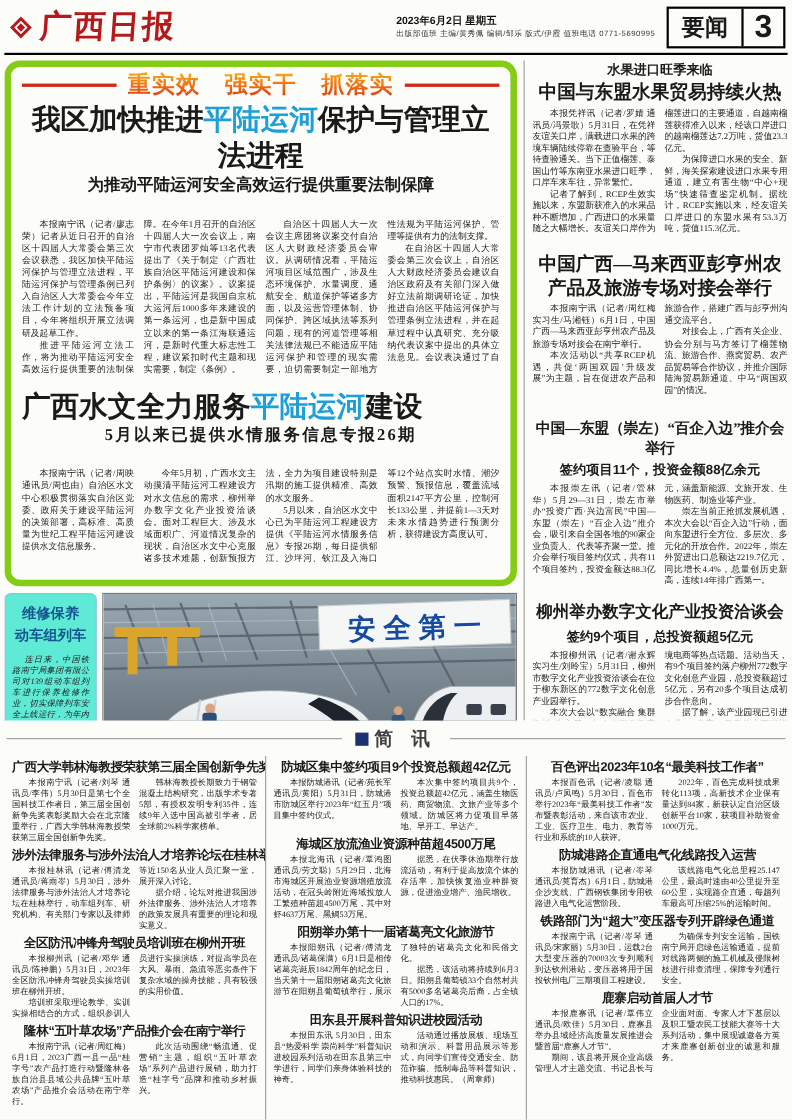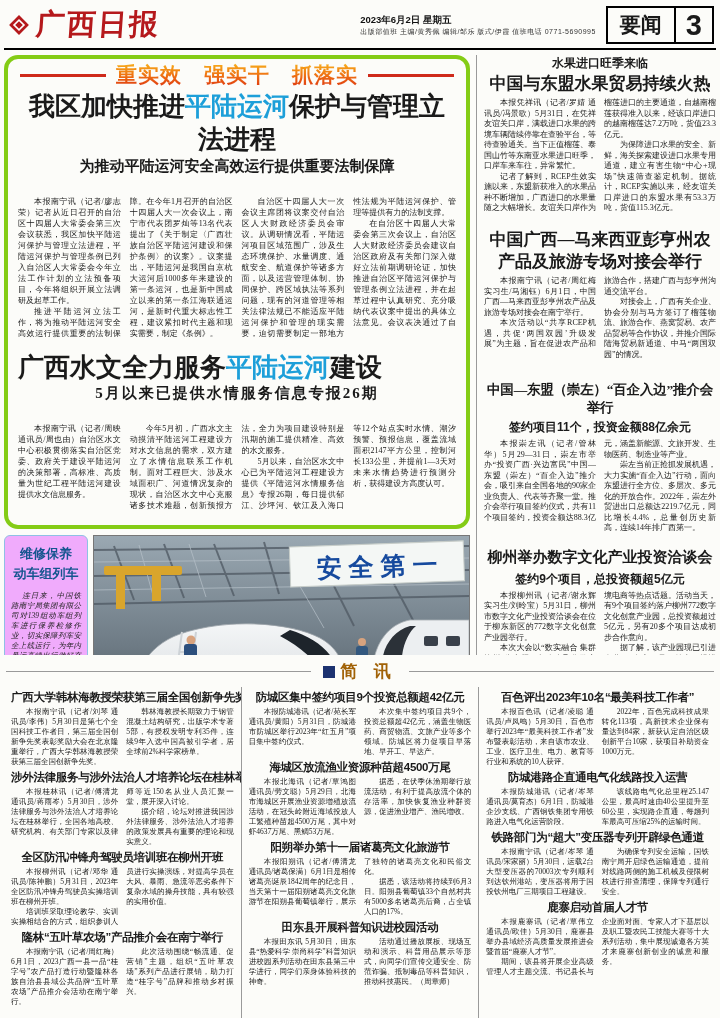--- a/index.html
+++ b/index.html
@@ -15,42 +15,42 @@
   .credits-line{font-size:7px;color:#333;font-family:"Liberation Sans","DejaVu Sans",sans-serif;letter-spacing:.5px;}
   .section-box{display:flex;align-items:stretch;border:2px solid #000;}
   .section-label{font-size:21px;font-weight:900;padding:3px 12px;border-right:2px solid #000;
                  font-family:"Liberation Sans","DejaVu Sans",sans-serif;}
   .page-num{font-size:29px;font-weight:900;padding:0 10px;display:flex;align-items:center;
             font-family:"Liberation Sans","DejaVu Sans",sans-serif;}
   
   .content{display:flex;height:600px;overflow:hidden;padding-top:5px;}
   .left-col{width:466px;flex:none;}
   .right-col{flex:1;border-left:1px solid #9a9a9a;margin-left:6px;padding-left:7px;overflow:hidden;}
-  .gold-box{border:4px solid #84cc16;border-radius:14px;padding:4px 10px 6px;}
+  .gold-box{border:6px solid #84cc16;border-radius:14px;padding:4px 10px 6px;}
   .top-banner{display:flex;align-items:center;justify-content:center;gap:10px;height:24px;}
   .top-banner .dash{width:86px;height:3px;background:#cf2a1b;flex:none;}
   .banner-text{font-size:21px;font-weight:900;font-family:"Liberation Sans","DejaVu Sans",sans-serif;
                background:linear-gradient(180deg,#f8b31c 5%,#ef7313 50%,#dd3410 95%);
                -webkit-background-clip:text;background-clip:text;color:transparent;letter-spacing:1px;}
   h1.lead-title{margin:3px 0 2px;text-align:center;font-size:26px;font-weight:900;letter-spacing:0;
                 font-family:"Liberation Sans","DejaVu Sans",sans-serif;line-height:1.25;}
   .hl{color:#1d9fd9;}
   .lead-sub{margin:1px 0 4px;text-align:center;font-size:15px;font-weight:bold;}
   .body{font-size:8px;line-height:11px;text-align:justify;overflow:hidden;}
   .body .para{margin:0;text-indent:2em;}
   .cols4{column-count:4;column-gap:9px;margin-top:20px;}
   .cols2{column-count:2;column-gap:8px;}
   .lead-body{height:150px;}
   h2.hydro-title{margin:6px 0 1px;font-size:26px;font-weight:900;line-height:1.2;
                  font-family:"Liberation Serif","DejaVu Serif",serif;}
   .hydro-sub{margin:0 0 4px;text-align:center;font-size:15px;font-weight:bold;letter-spacing:2px;}
   .hydro-body{height:96px;}
   
   .photo-row{display:flex;gap:5px;margin-top:6px;height:200px;}
-  .caption-box{width:84px;flex:none;background:#f0abfc;border:1px solid #8fc0e4;border-radius:6px;
+  .caption-box{width:84px;flex:none;background:#5eead4;border:1px solid #8fc0e4;border-radius:6px;
                padding:8px 6px;box-sizing:border-box;}
   .cap-title{font-size:13px;font-weight:900;color:#15558f;text-align:center;line-height:1.5;
              font-family:"Liberation Sans","DejaVu Sans",sans-serif;}
   .cap-text{font-size:7.5px;line-height:10px;font-style:italic;color:#222;text-align:justify;margin-top:8px;text-indent:1.5em;}
   .cap-credit{font-size:7.5px;font-style:italic;text-align:left;margin-top:4px;color:#222;}
   .photo-frame{flex:1;border:1px solid #777;overflow:hidden;}
   
   .r-article{margin-bottom:5px;}
   .kicker{text-align:center;font-size:12px;font-weight:bold;margin:0 0 1px;}
   .r-title{margin:0 0 3px;text-align:center;font-weight:900;line-height:1.3;
@@ -60,21 +60,21 @@
   .t15{font-size:15px;}
   .r-sub{text-align:center;font-size:12px;font-weight:bold;margin:0 0 3px;
          font-family:"Liberation Sans","DejaVu Sans",sans-serif;}
   .rb1{height:126px;} .rb2{height:100px;} .rb3{height:104px;} .rb4{height:92px;}
   .rbody{font-size:8px;line-height:10.5px;}
   
   .briefs-header{display:flex;align-items:center;margin:5px 2px 4px;}
   .briefs-header .line{flex:1;height:1px;background:#9a9a9a;}
   .bh-center{display:flex;align-items:center;gap:5px;margin:0 12px;}
   .bh-square{width:12px;height:12px;background:#1c3270;display:inline-block;}
-  .bh-text{font-size:17px;font-weight:900;color:#a16207;letter-spacing:6px;
+  .bh-text{font-size:17px;font-weight:900;color:#404040;letter-spacing:6px;
            font-family:"Liberation Sans","DejaVu Sans",sans-serif;}
   .briefs{display:flex;height:340px;overflow:hidden;}
   .briefs-col{flex:1;overflow:hidden;padding:0 7px;}
   .briefs-col + .briefs-col{border-left:1px solid #9a9a9a;}
   .brief h3{margin:3px 0 2px;text-align:center;font-size:11.5px;font-weight:900;letter-spacing:-.3px;
             font-family:"Liberation Sans","DejaVu Sans",sans-serif;white-space:nowrap;}
   .brief .body{font-size:7.5px;line-height:10px;}
 </style>
 </head>
 <body>
@@ -114,21 +114,21 @@
             <p class="para">本报南宁讯（记者/廖志荣）记者从近日召开的自治区十四届人大常委会第三次会议获悉，我区加快平陆运河保护与管理立法进程，平陆运河保护与管理条例已列入自治区人大常委会今年立法工作计划的立法预备项目，今年将组织开展立法调研及起草工作。</p>
             <p class="para">推进平陆运河立法工作，将为推动平陆运河安全高效运行提供重要的法制保障。在今年1月召开的自治区十四届人大一次会议上，南宁市代表团罗灿等13名代表提出了《关于制定〈广西壮族自治区平陆运河建设和保护条例〉的议案》。议案提出，平陆运河是我国自京杭大运河后1000多年来建设的第一条运河，也是新中国成立以来的第一条江海联通运河，是新时代重大标志性工程，建议紧扣时代主题和现实需要，制定《条例》。</p>
             <p class="para">自治区十四届人大一次会议主席团将议案交付自治区人大财政经济委员会审议。从调研情况看，平陆运河项目区域范围广，涉及生态环境保护、水量调度、通航安全、航道保护等诸多方面，以及运营管理体制、协同保护、跨区域执法等系列问题，现有的河道管理等相关法律法规已不能适应平陆运河保护和管理的现实需要，迫切需要制定一部地方性法规为平陆运河保护、管理等提供有力的法制支撑。</p>
             <p class="para">在自治区十四届人大常委会第三次会议上，自治区人大财政经济委员会建议自治区政府及有关部门深入做好立法前期调研论证，加快推进自治区平陆运河保护与管理条例立法进程，并在起草过程中认真研究、充分吸纳代表议案中提出的具体立法意见。会议表决通过了自治区人大财政经济委员会的报告。</p>
           </div>
 
         <h2 class="hydro-title"><span>广西水文全力服务</span><span class="hl">平陆运河</span><span>建设</span></h2>
         <div class="hydro-sub">5月以来已提供水情服务信息专报26期</div>
         <div class="body cols4 hydro-body">
             <p class="para">本报南宁讯（记者/周映 通讯员/周也由）自治区水文中心积极贯彻落实自治区党委、政府关于建设平陆运河的决策部署，高标准、高质量为世纪工程平陆运河建设提供水文信息服务。</p>
-            <p class="para">今年5月初，广西水文主动摸清平陆运河工程建设方对水文信息的需求，双方建立了水情信息联系工作机制。面对工程巨大、涉及水域面积广、河道情况复杂的现状，自治区水文中心克服诸多技术难题，创新预报方法，全力为项目建设特别是汛期的施工提供精准、高效的水文服务。</p>
+            <p class="para">今年5月初，广西水文主动摸清平陆运河工程建设方对水文信息的需求，柳州举办数字文化产业投资洽谈会。面对工程巨大、涉及水域面积广、河道情况复杂的现状，自治区水文中心克服诸多技术难题，创新预报方法，全力为项目建设特别是汛期的施工提供精准、高效的水文服务。</p>
             <p class="para">5月以来，自治区水文中心已为平陆运河工程建设方提供《平陆运河水情服务信息》专报26期，每日提供郁江、沙坪河、钦江及入海口等12个站点实时水情、潮汐预警、预报信息，覆盖流域面积2147平方公里，控制河长133公里，并提前1—3天对未来水情趋势进行预测分析，获得建设方高度认可。</p>
           </div>
       </div>
 
       <div class="photo-row">
         <div class="caption-box">
           <div class="cap-title">
             <div>维修保养</div>
             <div>动车组列车</div>
           </div>
@@ -265,21 +265,21 @@
             <p class="para">本次活动以“共享RCEP机遇，共促‘两国双园’升级发展”为主题，旨在促进农产品和旅游合作，搭建广西与彭亨州沟通交流平台。</p>
             <p class="para">对接会上，广西有关企业、协会分别与马方签订了榴莲物流、旅游合作、燕窝贸易、农产品贸易等合作协议，并推介国际陆海贸易新通道、中马“两国双园”的情况。</p>
           </div>
       </article>
 
       <article class="r-article">
         <h2 class="r-title t13">中国—东盟（崇左）“百企入边”推介会举行</h2>
         <div class="r-sub">签约项目11个，投资金额88亿余元</div>
         <div class="body cols2 rbody rb3">
             <p class="para">本报崇左讯（记者/管林华）5月29—31日，崇左市举办“投资广西·兴边富民”中国—东盟（崇左）“百企入边”推介会，吸引来自全国各地的90家企业负责人、代表等齐聚一堂。推介会举行项目签约仪式，共有11个项目签约，投资金额达88.3亿元，涵盖新能源、文旅开发、生物医药、制造业等产业。</p>
-            <p class="para">崇左当前正抢抓发展机遇，大力实施“百企入边”行动，面向东盟进行全方位、多层次、多元化的开放合作。2022年，崇左外贸进出口总额达2219.7亿元，同比增长4.4%，总量创历史新高，连续14年排广西第一。</p>
+            <p class="para">崇左当前正抢抓发展机遇，本次大会以“百企入边”行动，面向东盟进行全方位、多层次、多元化的开放合作。2022年，崇左外贸进出口总额达2219.7亿元，同比增长4.4%，总量创历史新高，连续14年排广西第一。</p>
           </div>
       </article>
 
       <article class="r-article">
         <h2 class="r-title t15">柳州举办数字文化产业投资洽谈会</h2>
         <div class="r-sub">签约9个项目，总投资额超5亿元</div>
         <div class="body cols2 rbody rb4">
             <p class="para">本报柳州讯（记者/谢永辉 实习生/刘昤宝）5月31日，柳州市数字文化产业投资洽谈会在位于柳东新区的772数字文化创意产业园举行。</p>
             <p class="para">本次大会以“数实融合 集群柳州”为主题，与会者聚焦数字文化、数字消费、人工智能、跨境电商等热点话题。活动当天，有9个项目签约落户柳州772数字文化创意产业园，总投资额超过5亿元，另有20多个项目达成初步合作意向。</p>
             <p class="para">据了解，该产业园现已引进企业150多家，是目前广西规模最大的新媒体电商产业园之一。</p>
@@ -304,21 +304,21 @@
       <article class="brief">
         <h3>广西大学韩林海教授荣获第三届全国创新争先奖</h3>
         <div class="body cols2">
             <p class="para">本报南宁讯（记者/刘琴 通讯员/李伟）5月30日是第七个全国科技工作者日，第三届全国创新争先奖表彰奖励大会在北京隆重举行，广西大学韩林海教授荣获第三届全国创新争先奖。</p>
             <p class="para">韩林海教授长期致力于钢管混凝土结构研究，出版学术专著5部，有授权发明专利35件，连续9年入选中国高被引学者，居全球前2%科学家榜单。</p>
           </div>
       </article>
       <article class="brief">
         <h3>涉外法律服务与涉外法治人才培养论坛在桂林举行</h3>
         <div class="body cols2">
-            <p class="para">本报桂林讯（记者/傅清龙 通讯员/蒋雨岑）5月30日，涉外法律服务与涉外法治人才培养论坛在桂林举行，全国各地高校、研究机构、有关部门专家以及律师等近150名从业人员汇聚一堂，展开深入讨论。</p>
+            <p class="para">本报桂林讯（记者/傅清龙 通讯员/蒋雨岑）5月30日，涉外法律服务与涉外法治人才培养论坛在桂林举行，动车组列车、研究机构、有关部门专家以及律师等近150名从业人员汇聚一堂，展开深入讨论。</p>
             <p class="para">据介绍，论坛对推进我国涉外法律服务、涉外法治人才培养的政策发展具有重要的理论和现实意义。</p>
           </div>
       </article>
       <article class="brief">
         <h3>全区防汛冲锋舟驾驶员培训班在柳州开班</h3>
         <div class="body cols2">
             <p class="para">本报柳州讯（记者/邓华 通讯员/陈神鹏）5月31日，2023年全区防汛冲锋舟驾驶员实操培训班在柳州开班。</p>
             <p class="para">培训班采取理论教学、实训实操相结合的方式，组织参训人员进行实操演练，对提高学员在大风、暴雨、急流等恶劣条件下复杂水域的操舟技能，具有较强的实用价值。</p>
           </div>
       </article>

